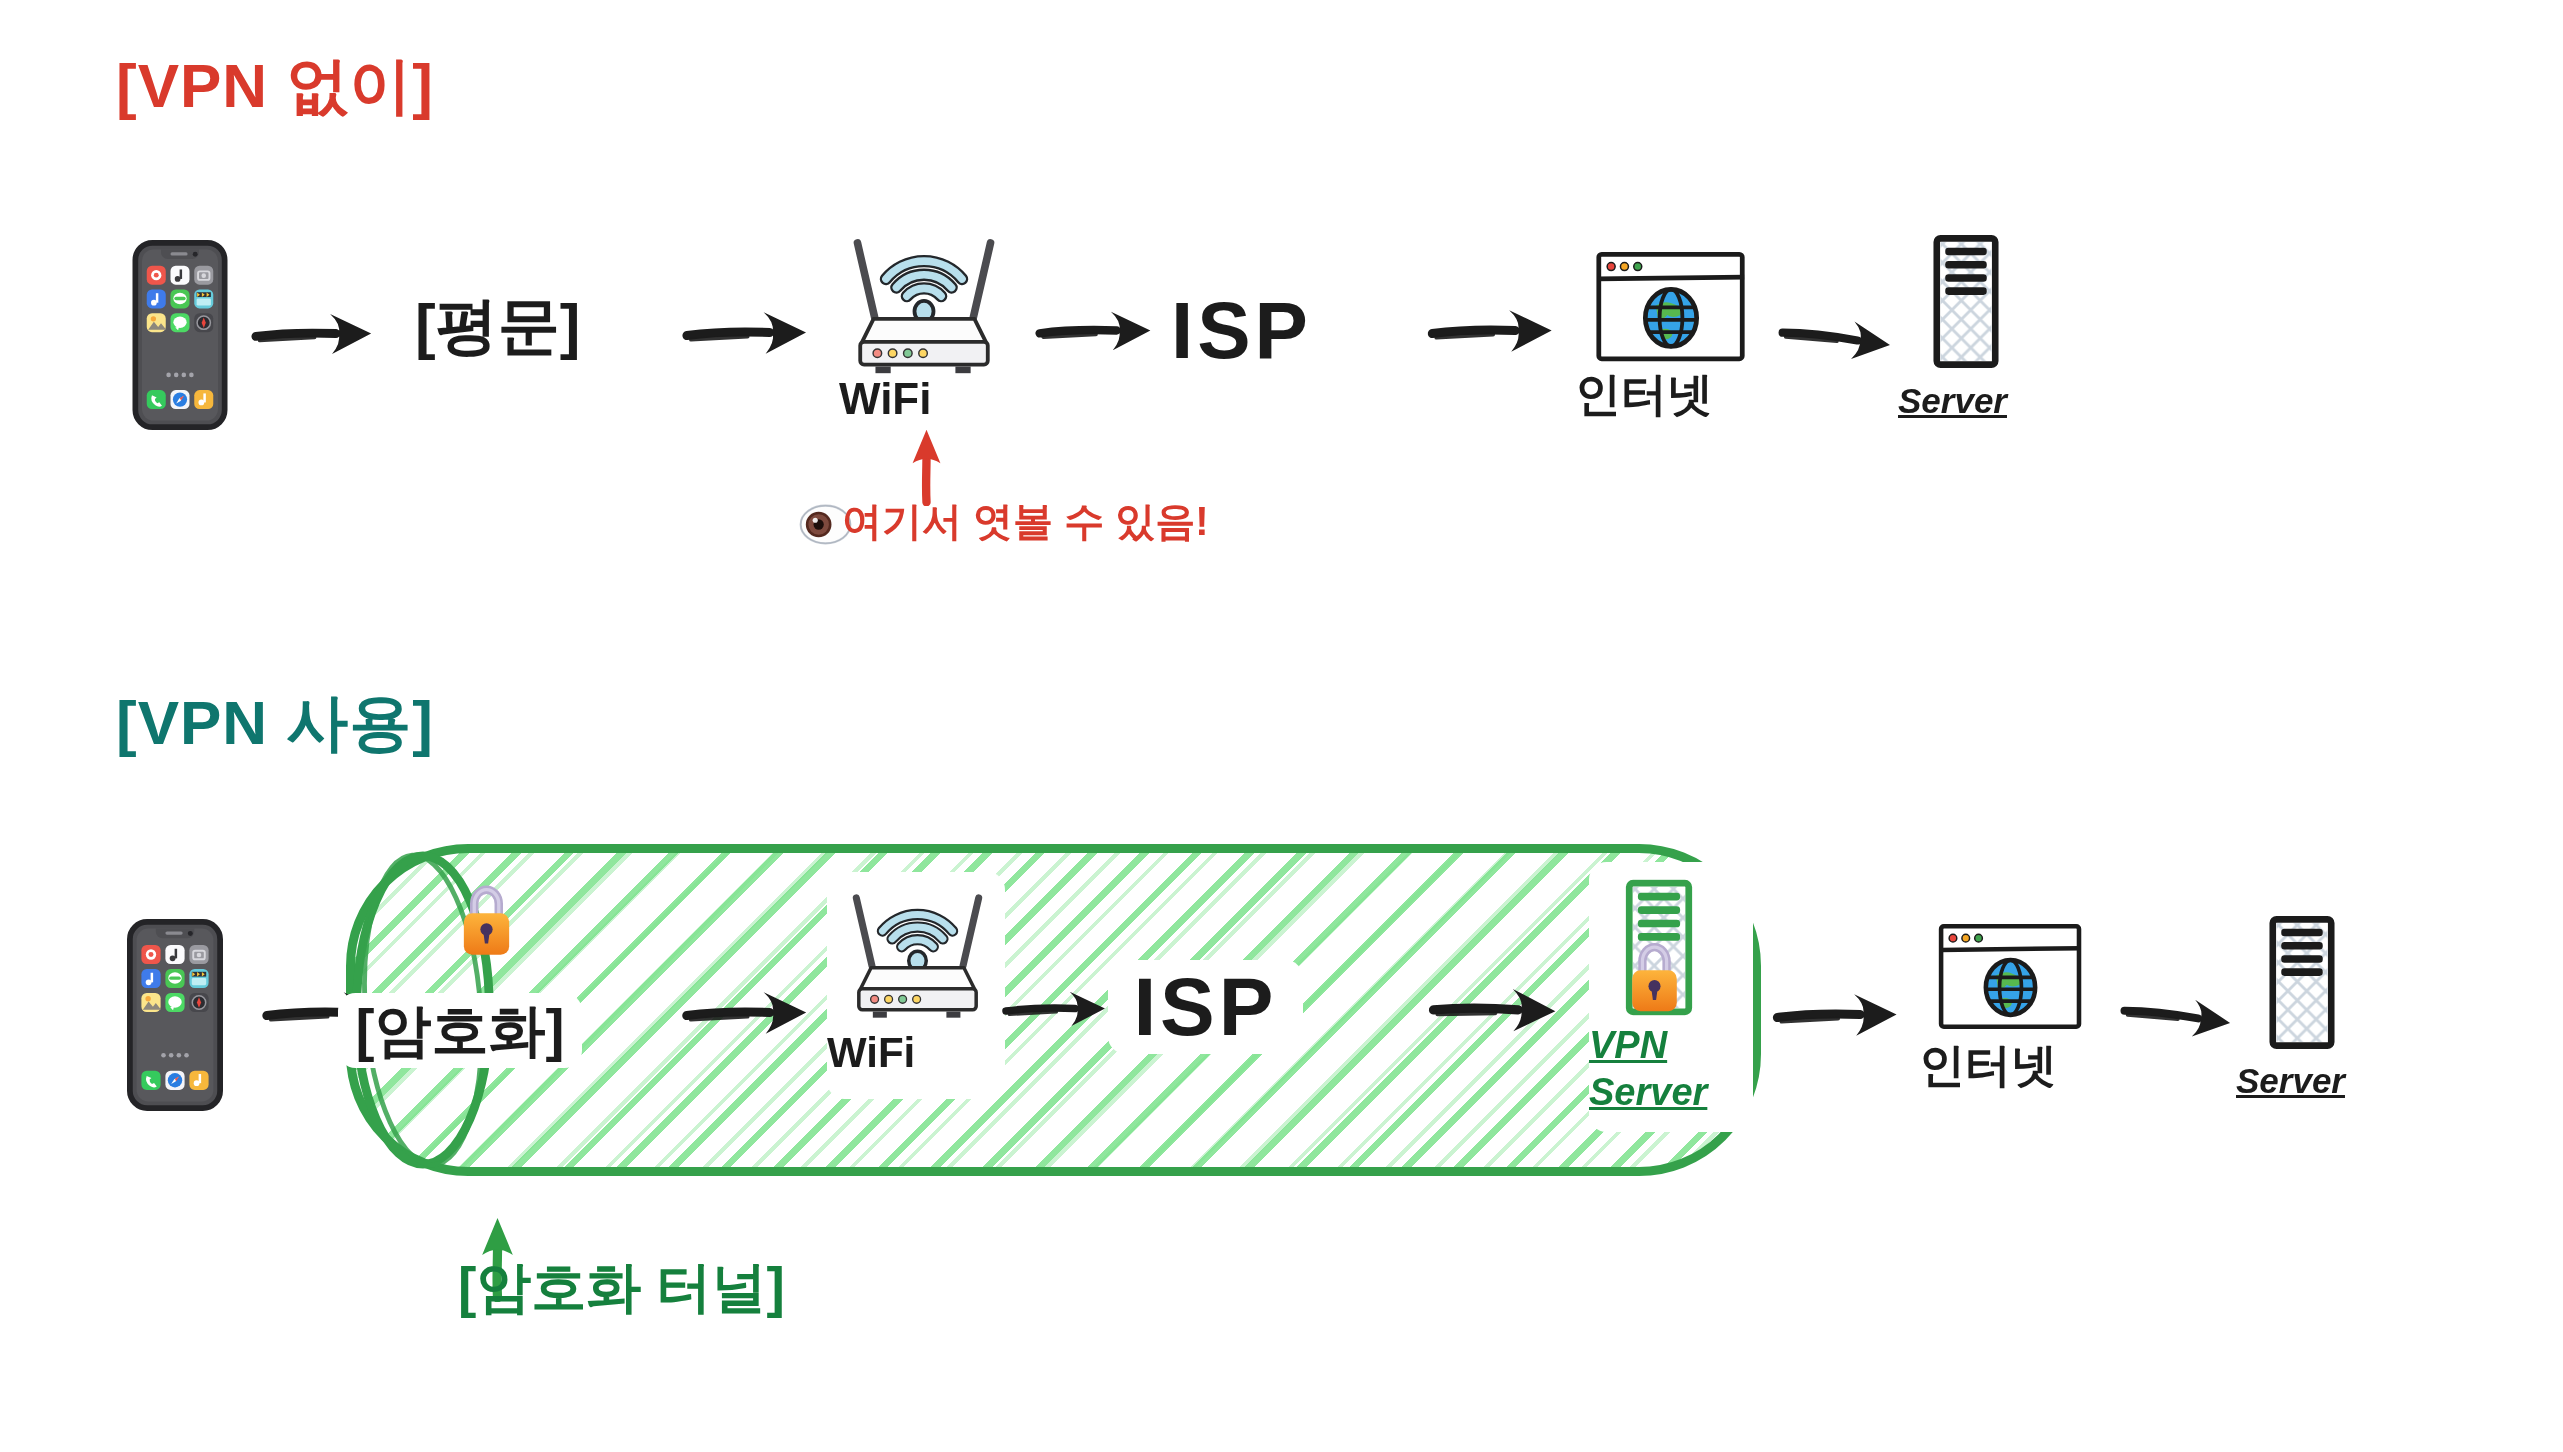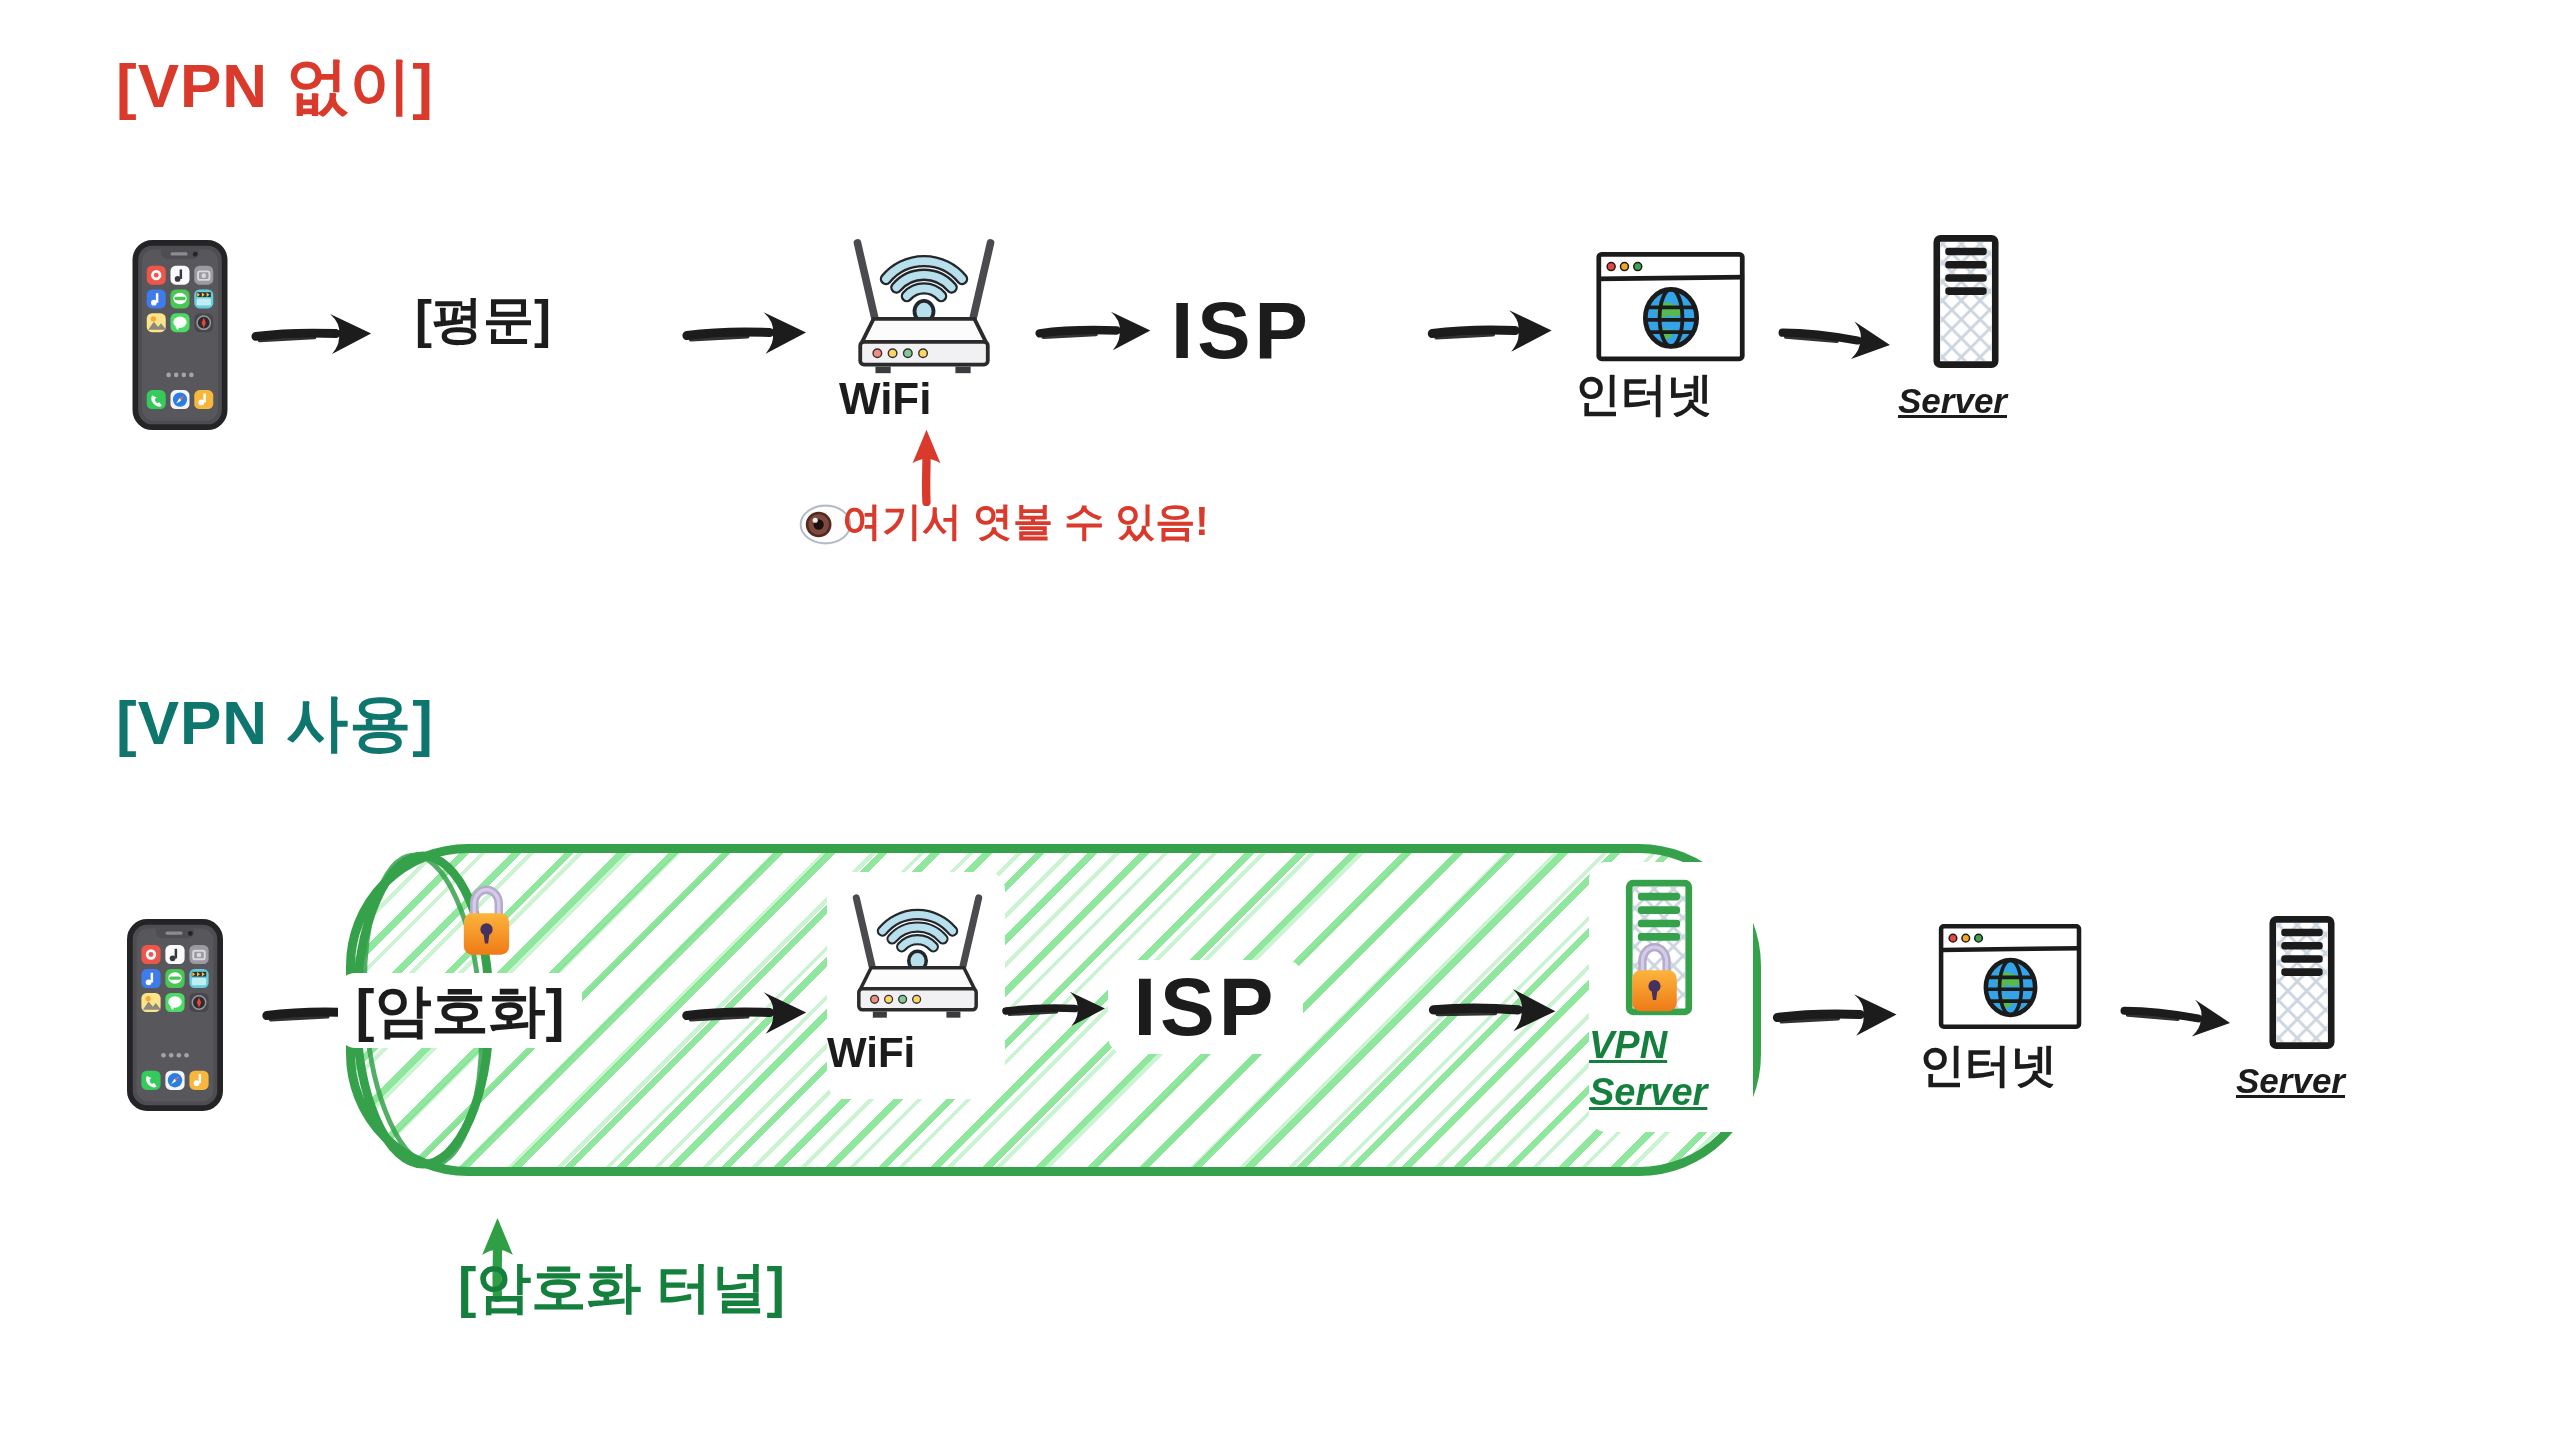--- a/index.html
+++ b/index.html
@@ -175,21 +175,21 @@
     <div class="abs title red" style="left:104px;top:55px">[VPN 없이]</div>
 
     <svg class="abs" style="left:119px;top:240px;width:98px;height:190px" viewBox="0 0 100 194" width="98" height="190">
         <use href="#sym-phone"></use>
       </svg>
 
     <svg class="abs arr" style="left:238px;top:303px;width:127px;height:61px" viewBox="0 0 130 62" width="127" height="61">
         <use href="#sym-arrow-right"></use>
       </svg>
 
-    <div class="abs klabel" style="left:403px;top:293px;font-size:51px">[평문]</div>
+    <div class="abs klabel" style="left:403px;top:293px;font-size:62px">[평문]</div>
 
     <svg class="abs arr" style="left:649px;top:301px;width:171px;height:63px" viewBox="0 0 175 64" width="171" height="63">
         <use href="#sym-arrow-right"></use>
       </svg>
 
     <svg class="abs" style="left:831px;top:221px;width:162px;height:154px" viewBox="0 0 166 158" width="162" height="154">
         <use href="#sym-router"></use>
       </svg>
     <div class="abs caption" style="left:827px;width:170px;top:377px;font-size:44px">WiFi</div>
 
@@ -236,21 +236,21 @@
     </svg>
 
     <svg class="abs" style="left:113px;top:919px;width:100px;height:192px" viewBox="0 0 102 196" width="100" height="192">
         <use href="#sym-phone"></use>
       </svg>
 
     <svg class="abs arr" style="left:246px;top:981px;width:137px;height:63px" viewBox="0 0 140 64" width="137" height="63">
         <use href="#sym-arrow-right"></use>
       </svg>
 
-    <div class="abs klabel patch" style="left:326px;top:973px;padding:7.8px 17.6px;font-size:57px">[암호화]</div>
+    <div class="abs klabel patch" style="left:326px;top:993px;padding:7.8px 17.6px;font-size:57px">[암호화]</div>
     <svg class="abs" style="left:446px;top:877px;width:57px;height:82px" viewBox="0 0 58 84" width="57" height="82">
         <use href="#sym-lock"></use>
       </svg>
 
     <svg class="abs arr" style="left:661px;top:981px;width:147px;height:63px" viewBox="0 0 150 64" width="147" height="63">
         <use href="#sym-arrow-right"></use>
       </svg>
 
     <div class="abs patch" style="left:815px;top:872px;width:178px;height:227px"></div>
     <svg class="abs" style="left:831px;top:877px;width:149px;height:143px" viewBox="0 0 152 146" width="149" height="143">

